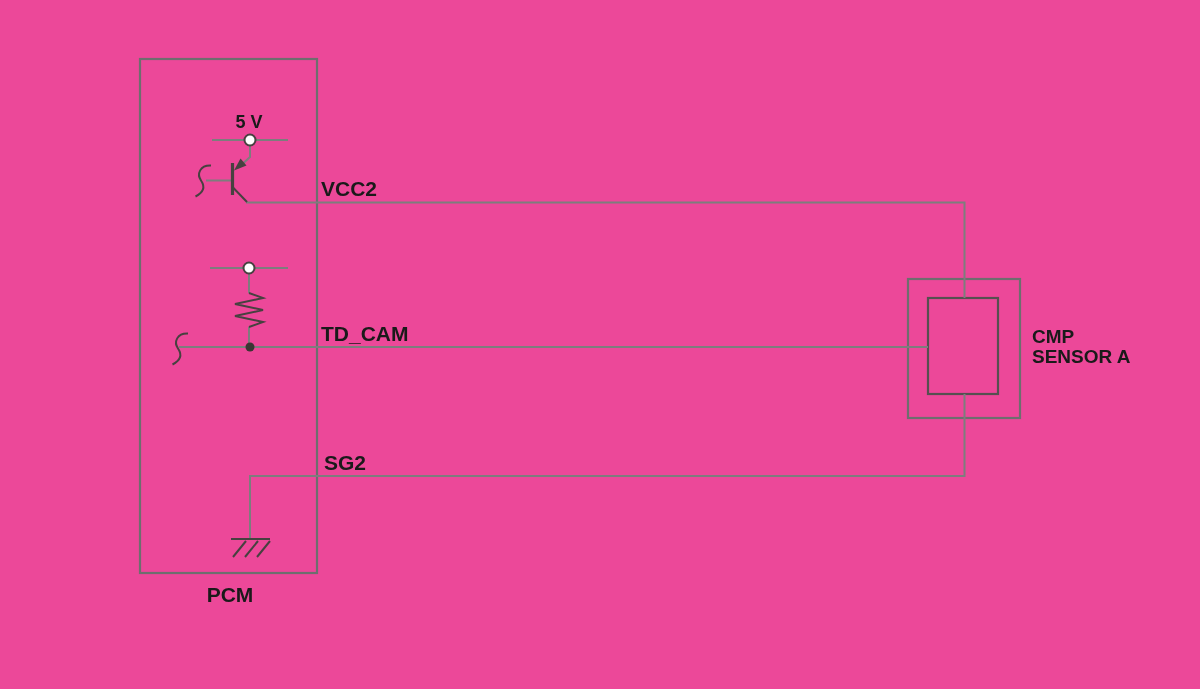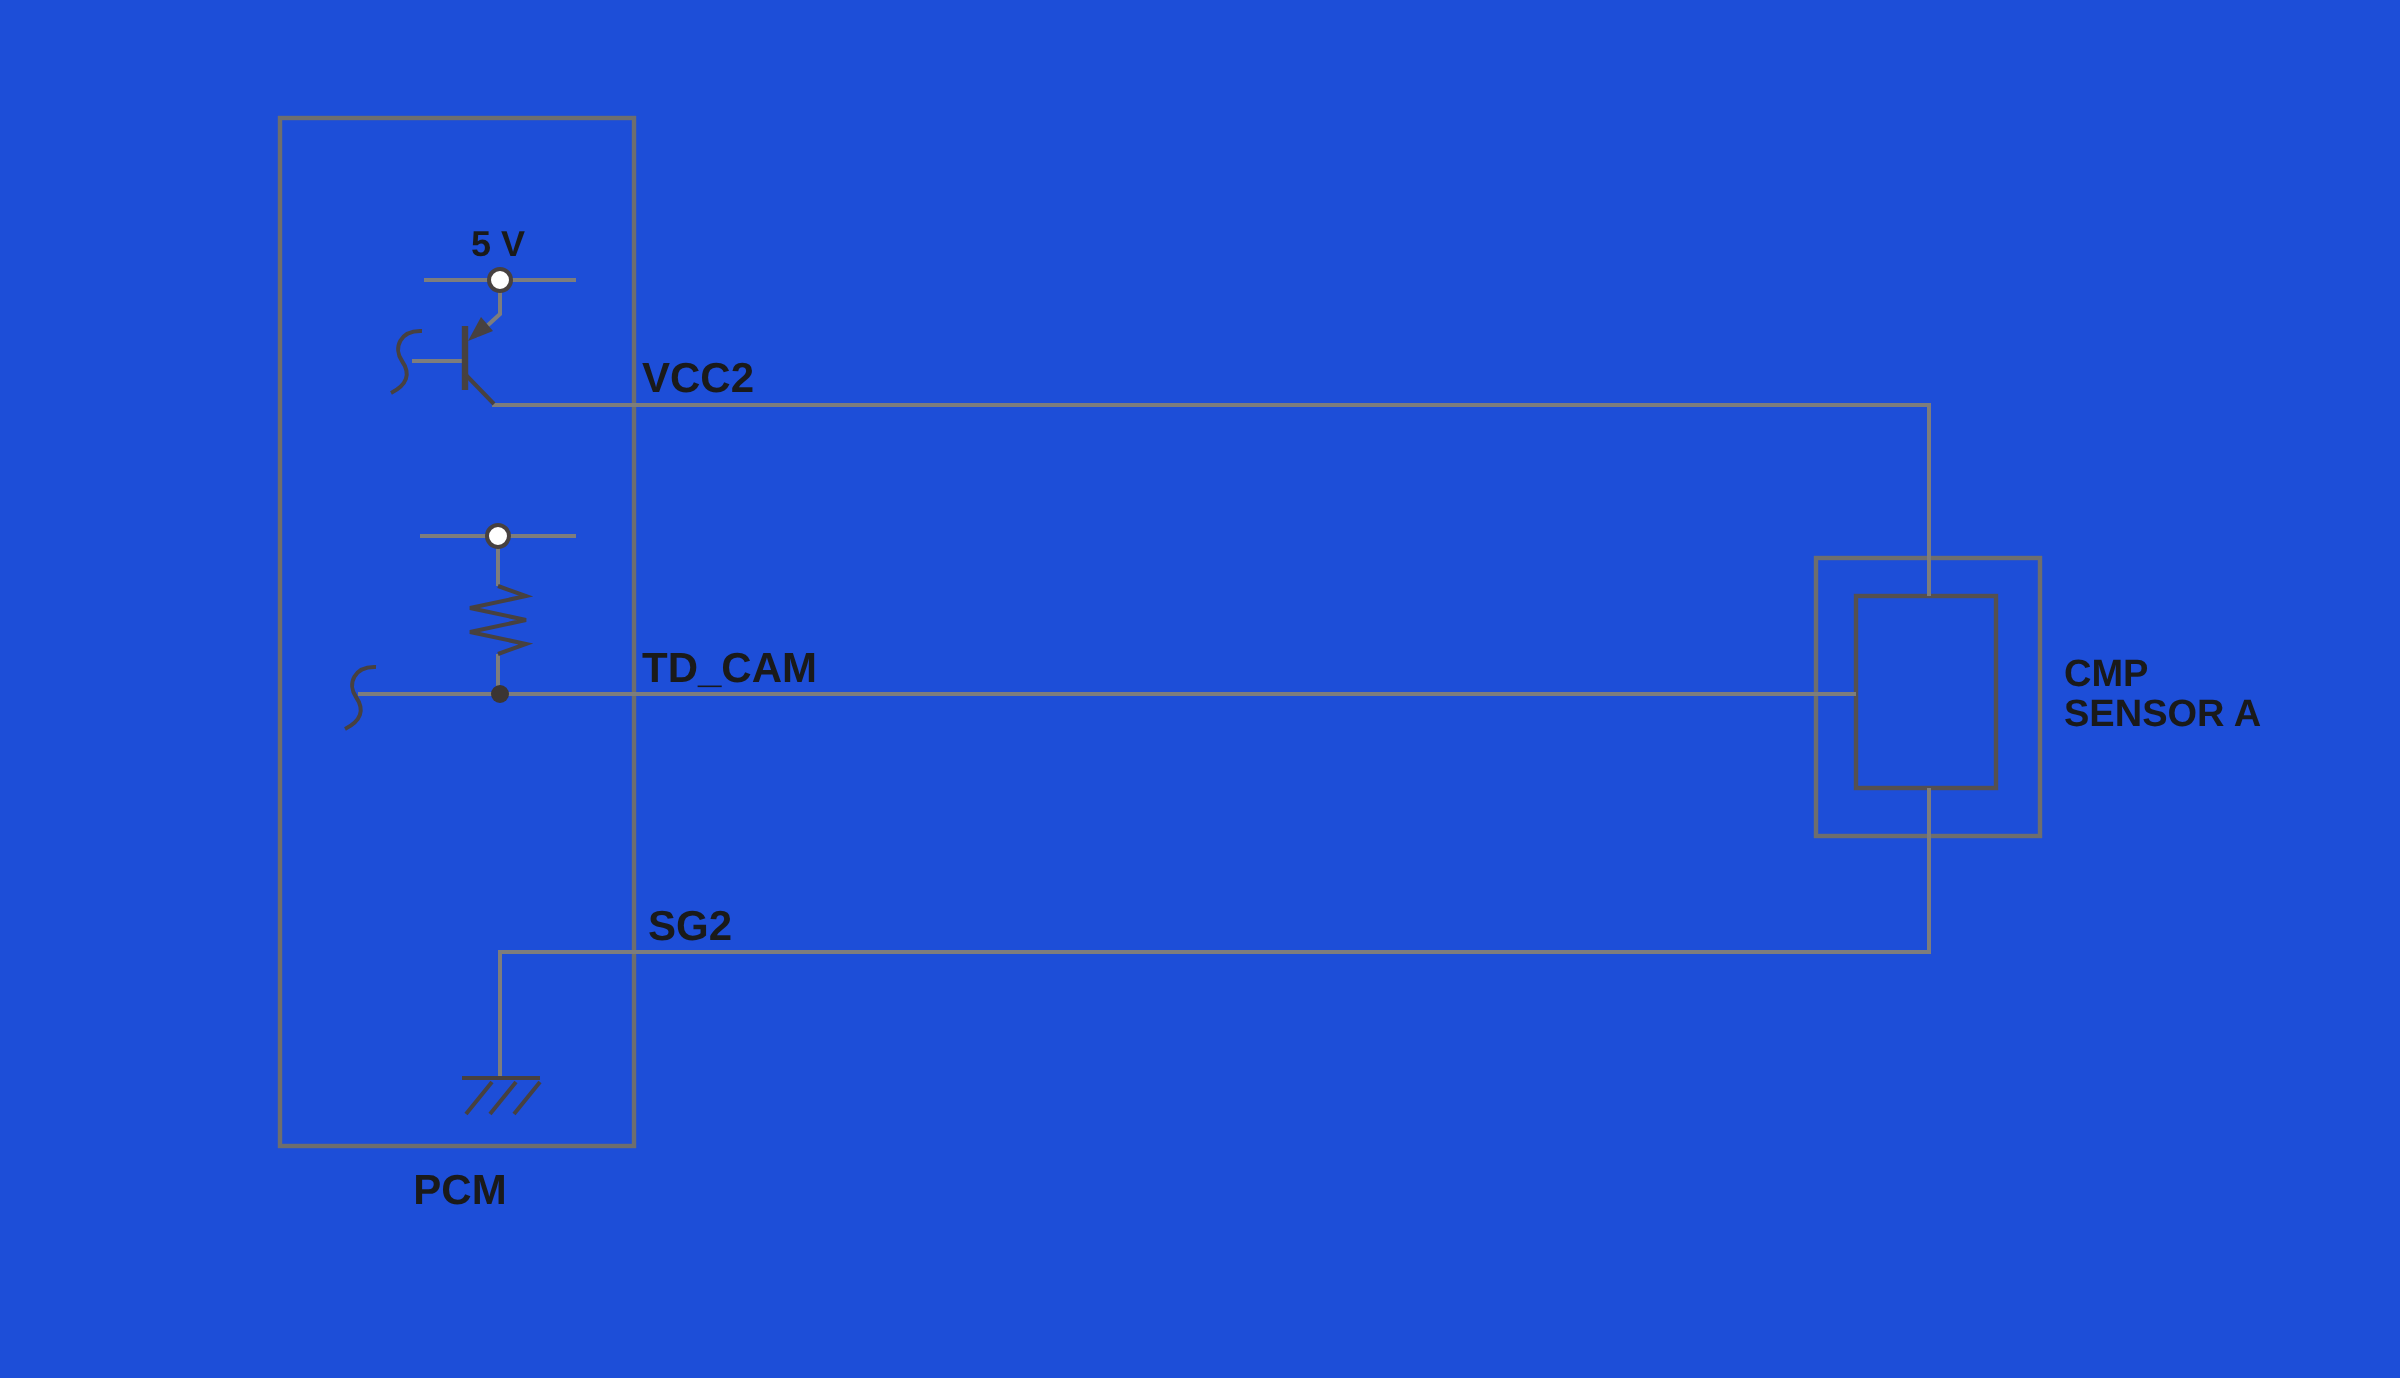--- a/index.html
+++ b/index.html
@@ -7,21 +7,21 @@
     padding: 0;
     width: 1200px;
     height: 689px;
     background: #ffffff;
     overflow: hidden;
   }
   .stage {
     position: relative;
     width: 1200px;
     height: 689px;
-    background: #1d4ed8;
+    background: #ec4899;
   }
   svg { display: block; }
   .lbl {
     font-family: "Liberation Sans", "DejaVu Sans", sans-serif;
     font-weight: bold;
     fill: #1a1a1a;
   }
   .lbl-21 { font-size: 21px; }
   .lbl-19 { font-size: 19px; }
   .lbl-18 { font-size: 18px; }

